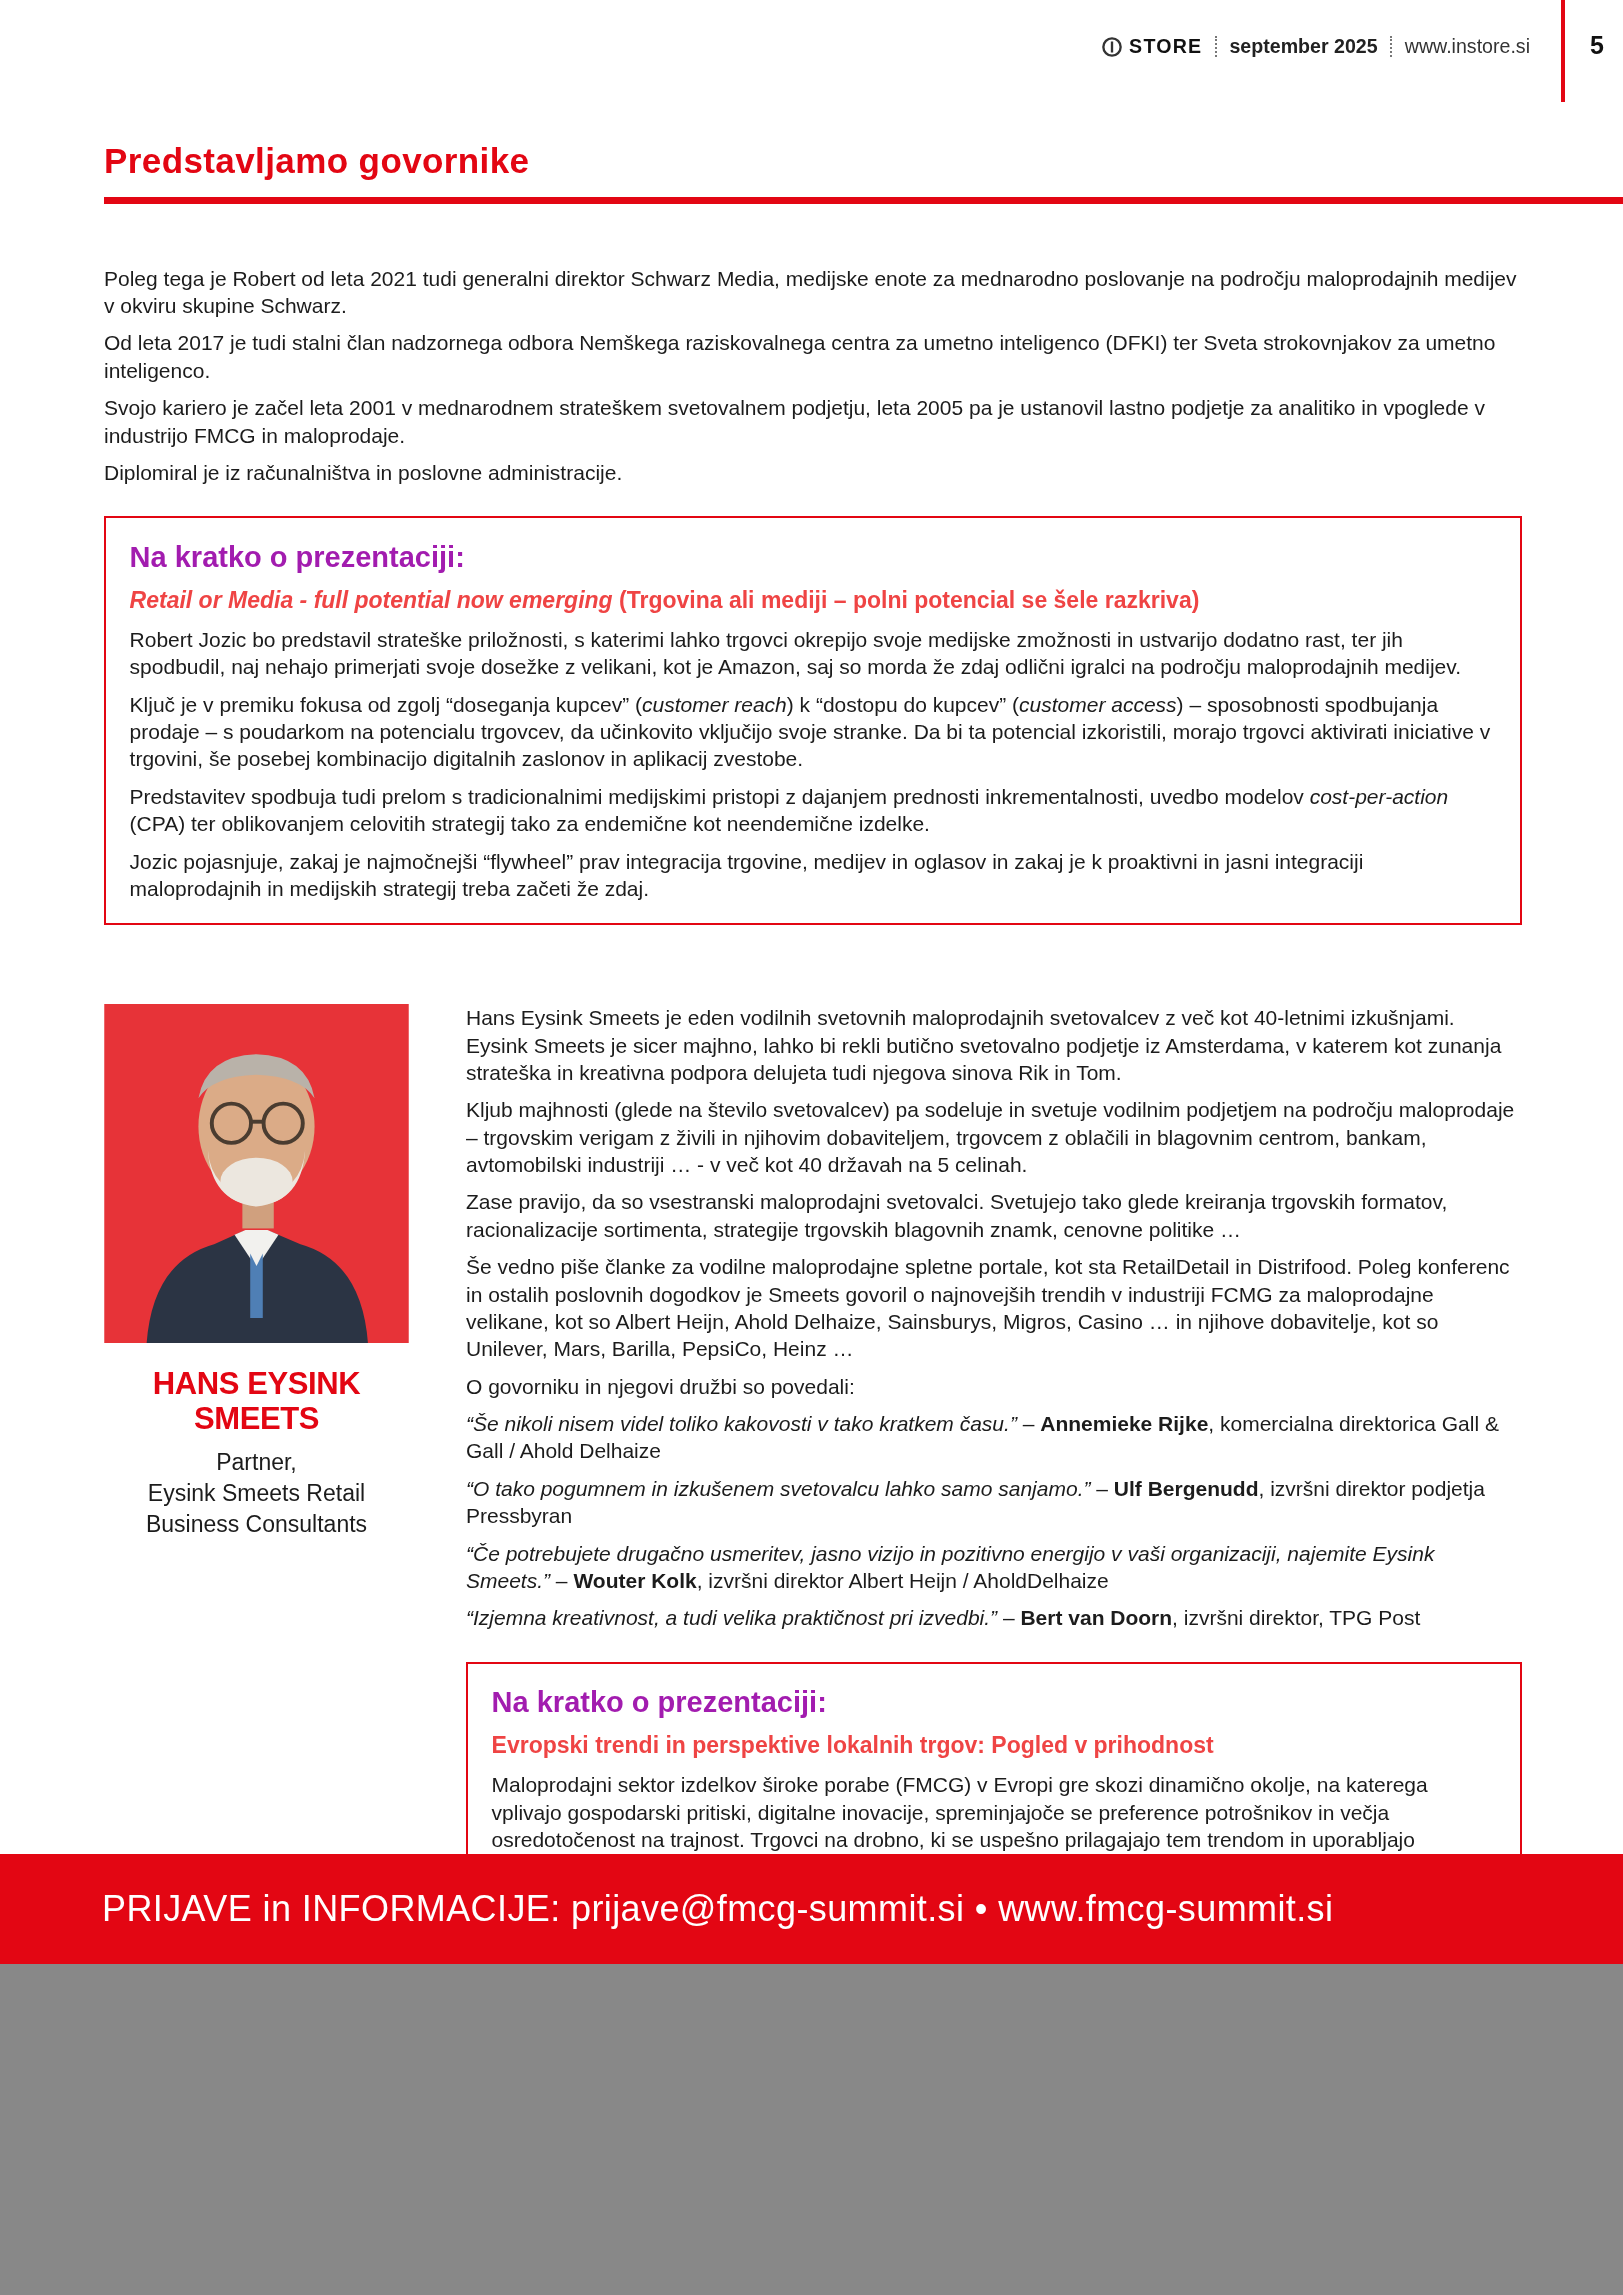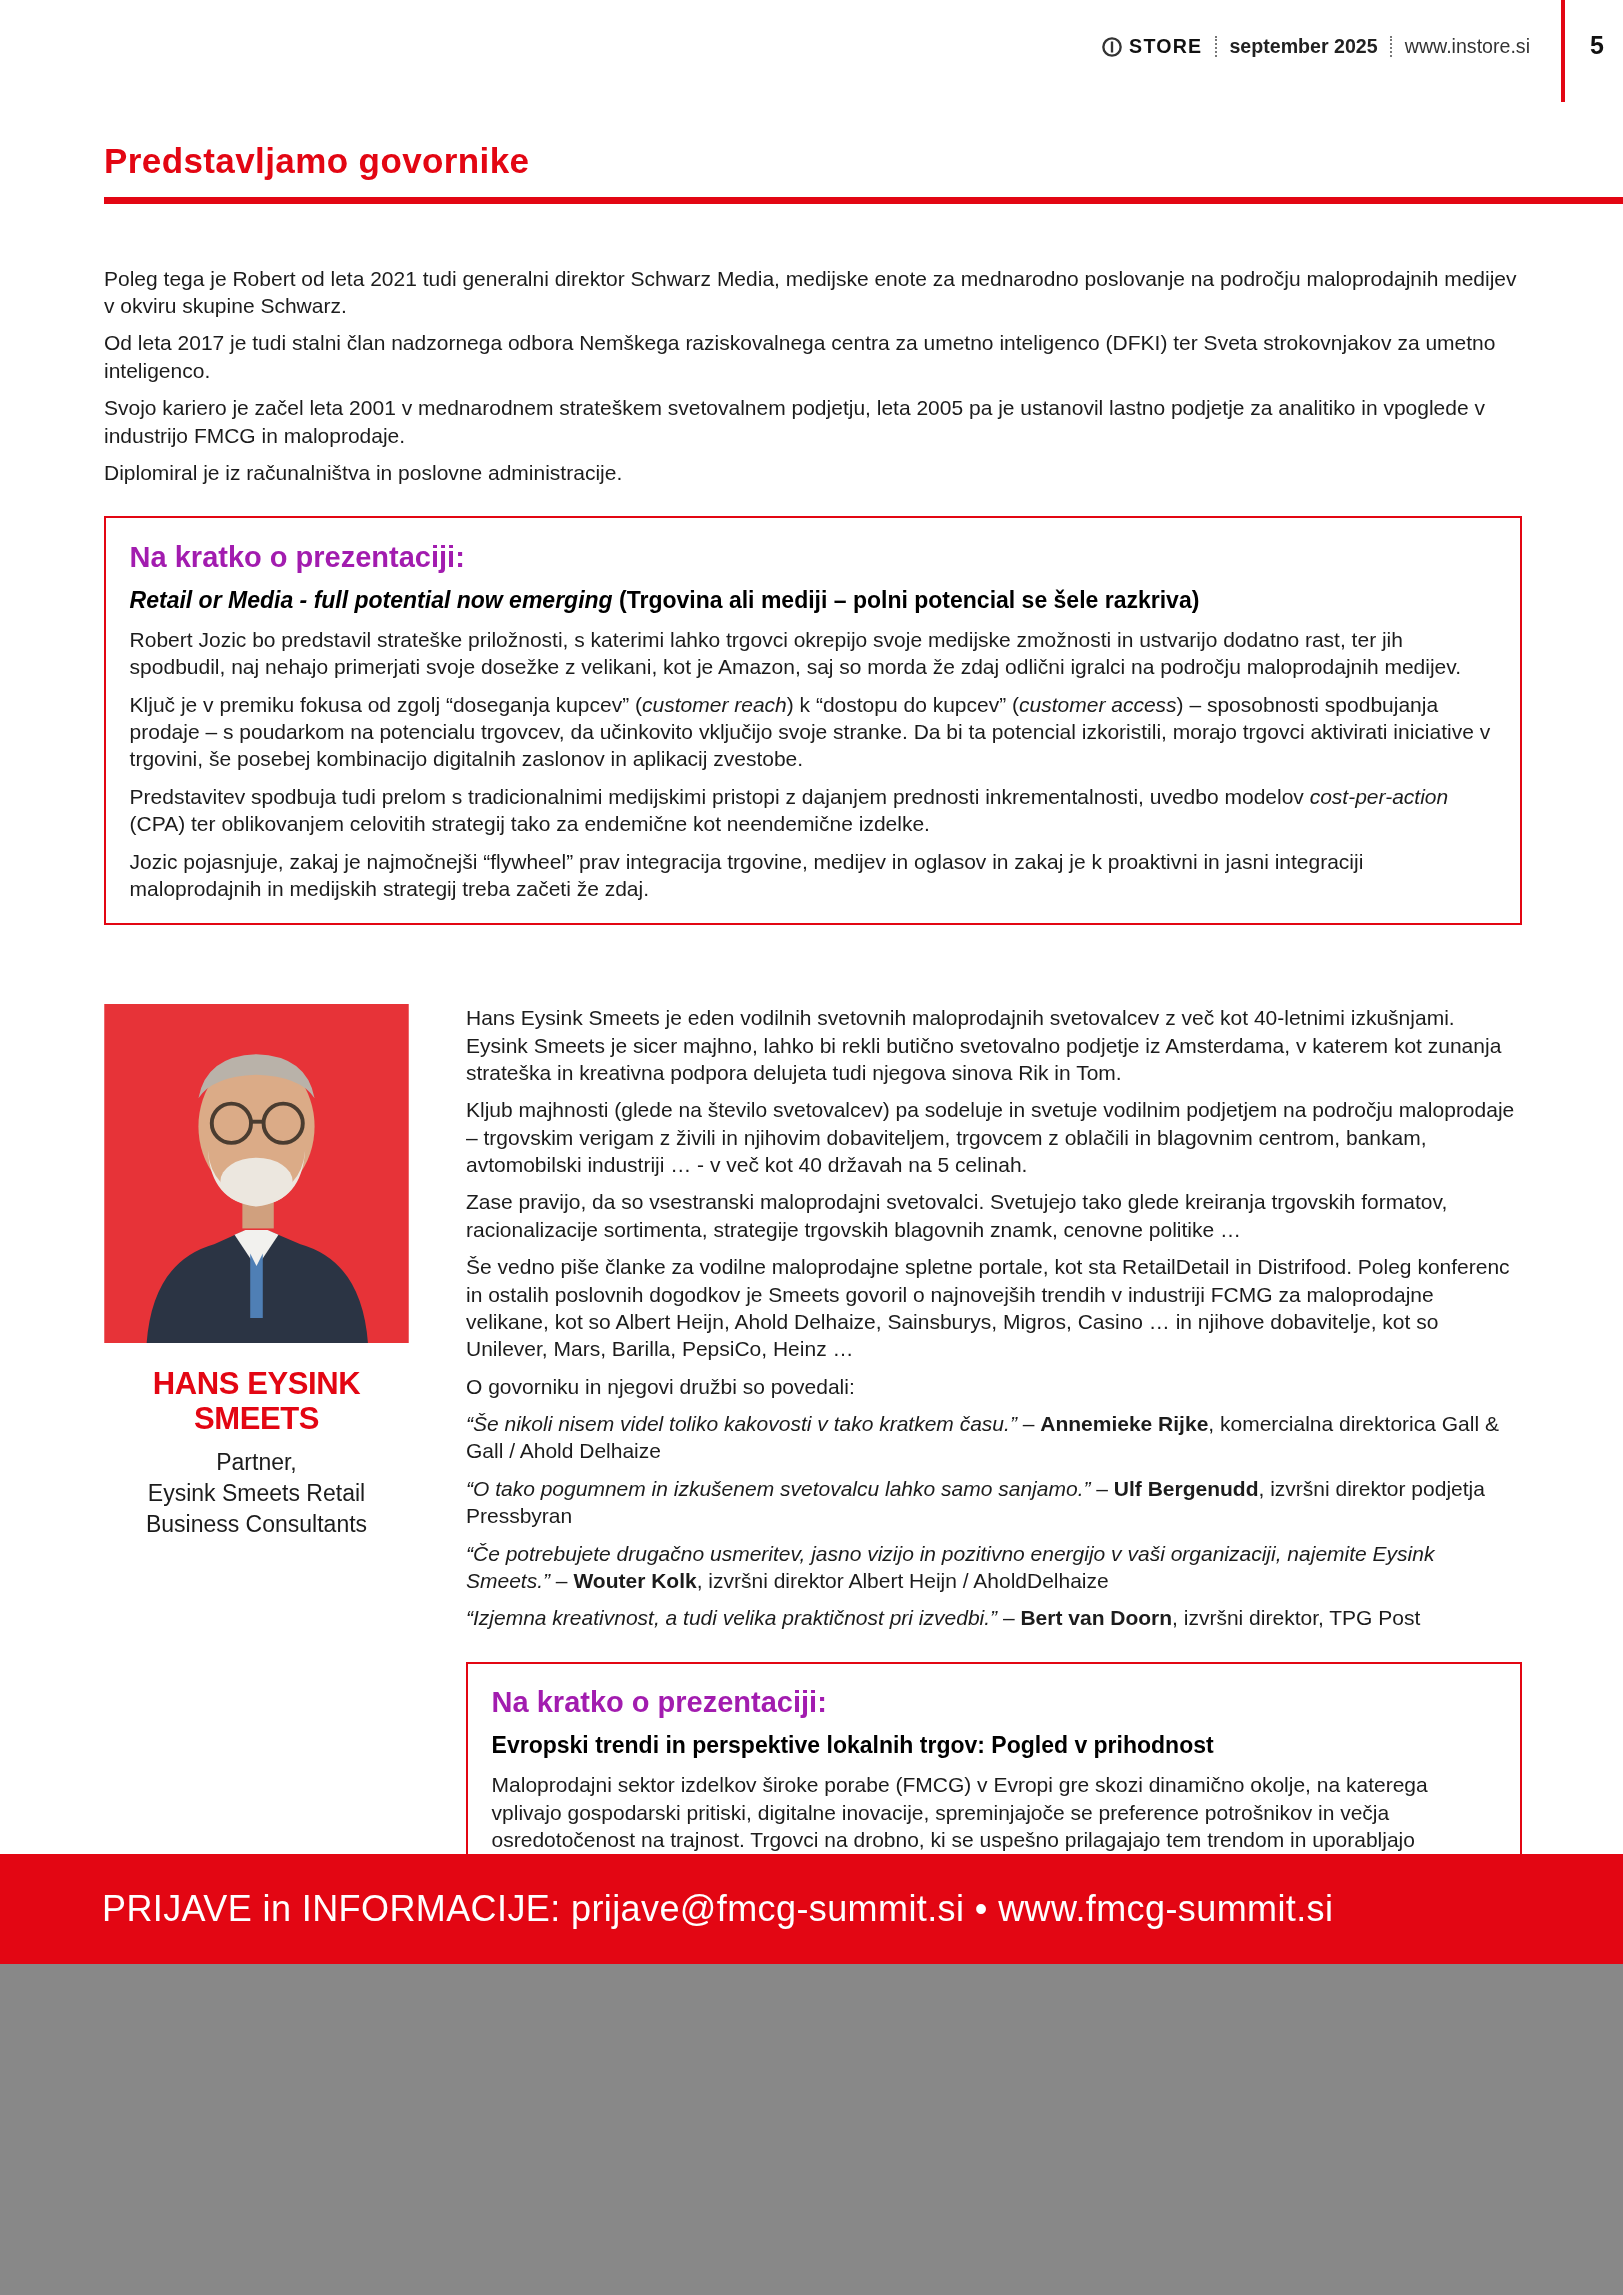--- a/index.html
+++ b/index.html
@@ -58,21 +58,21 @@
   .srole{font-size:23px;line-height:1.35;color:#1c1c1c;}
   .srole-first{margin-top:11px;}
   .rightcol{flex:1;font-size:21px;line-height:1.3;}
   .rightcol p{margin:0 0 10.2px 0;}
   .pbox{
     border:2.4px solid var(--accent-red);
     padding:20.4px 23.6px 11px 23.6px;
     margin-top:30px;
   }
   .pbox-h{font-size:29px;font-weight:700;margin:0 0 9.4px 0;color:#a21caf;}
-  .pbox-t{font-size:23px;font-weight:700;line-height:1.3;margin:0 0 10.2px 0;color:#000000;}
+  .pbox-t{font-size:23px;font-weight:700;line-height:1.3;margin:0 0 10.2px 0;color:#ef4444;}
   .sb{font-weight:700;}
   .si{font-style:italic;}
   
   .footer{
     position:absolute;
     left:0;right:0;bottom:0;
     height:110px;
     background:var(--accent-red);
     display:flex;
     align-items:center;

